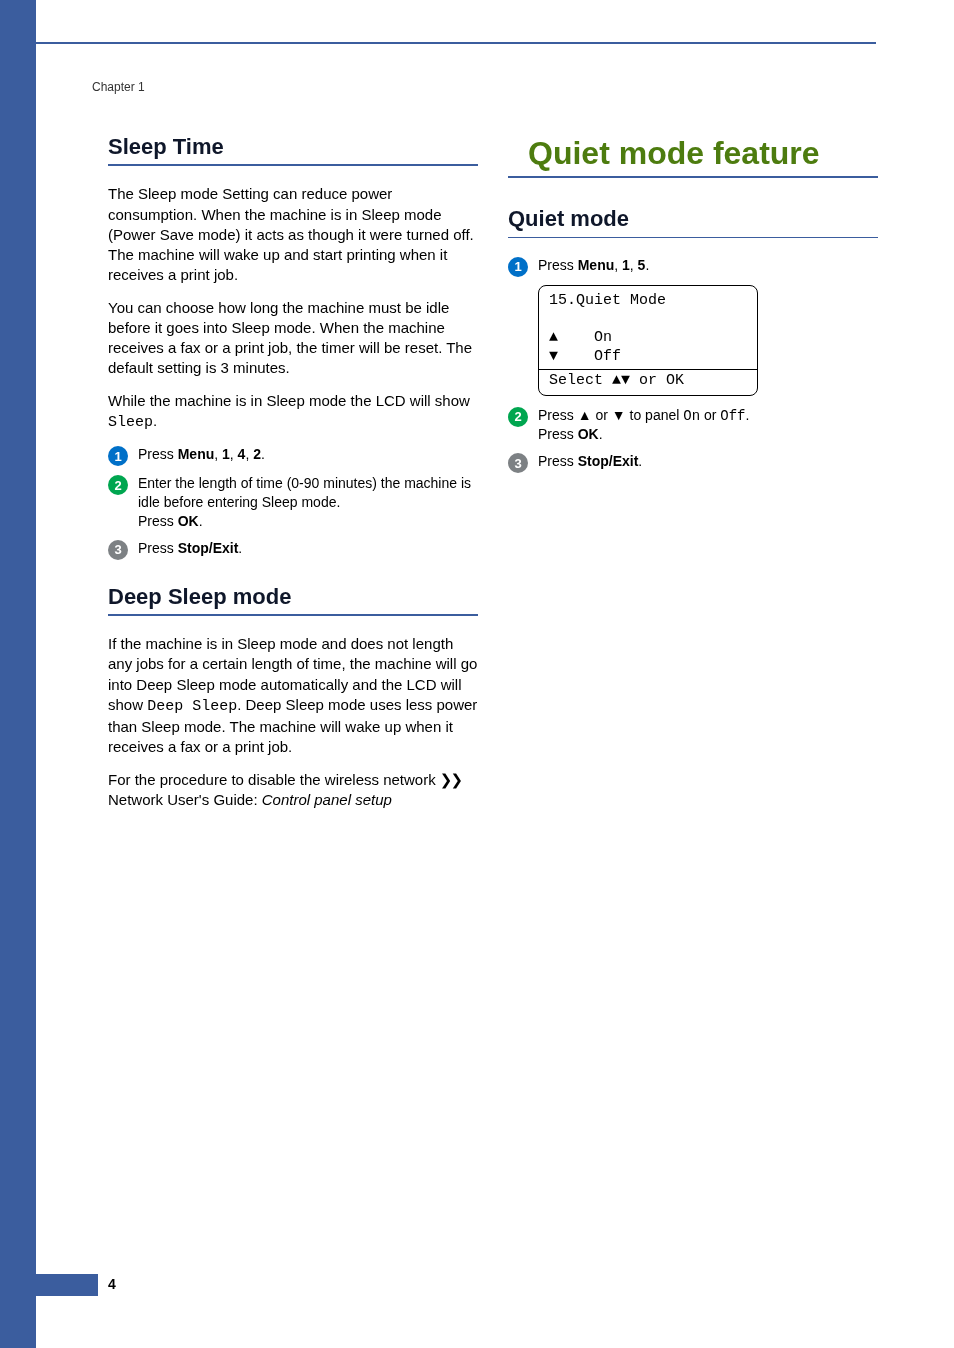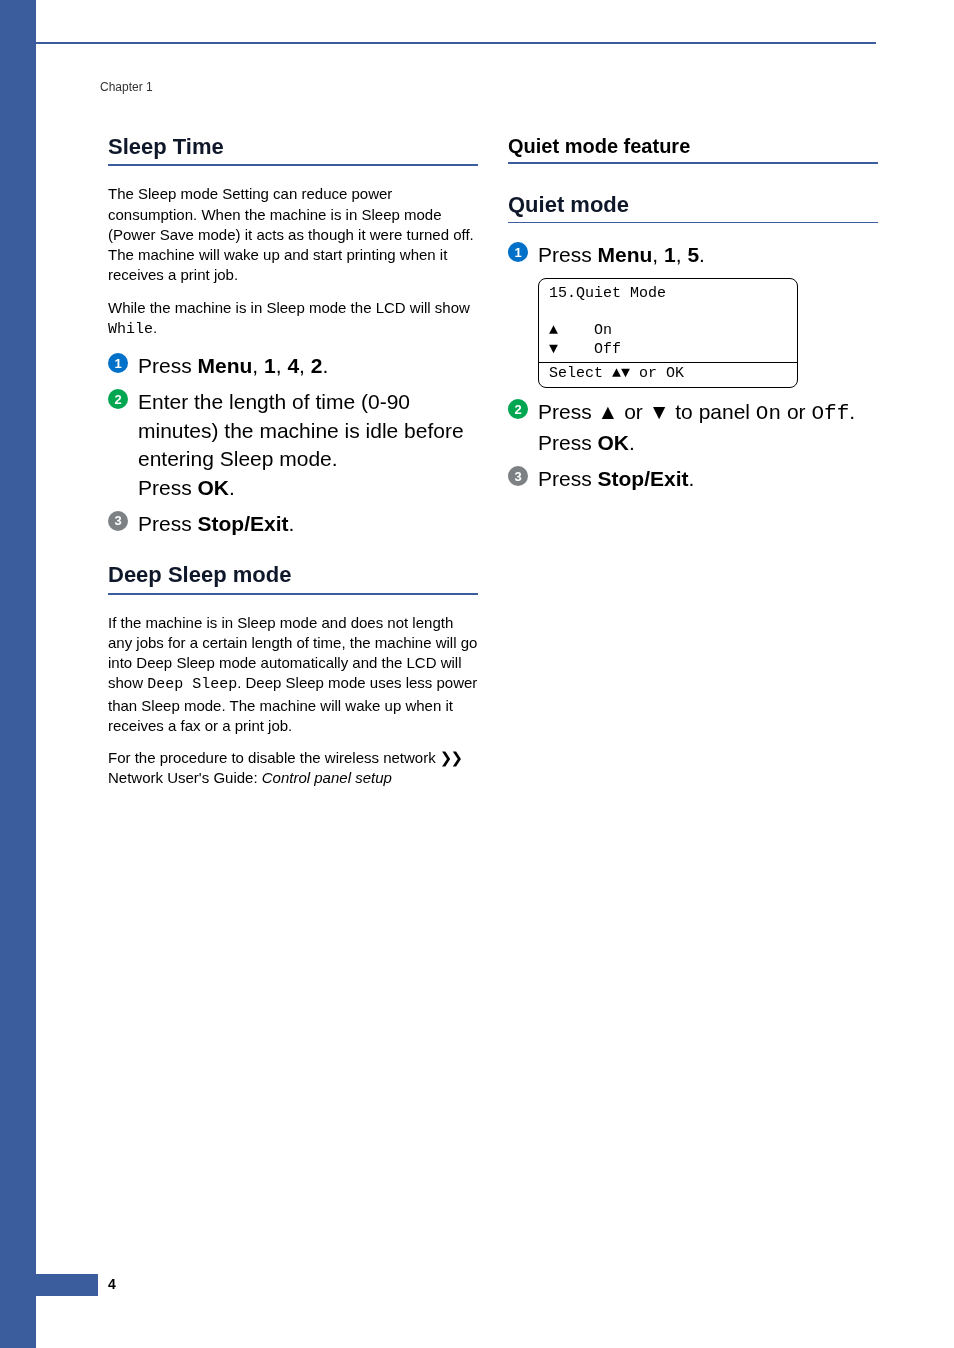--- a/index.html
+++ b/index.html
@@ -27,21 +27,21 @@
     .top-rule {
       position: absolute;
       left: 36px;
       top: 42px;
       right: 78px;
       height: 2px;
       background: #3b5d9e;
     }
     .chapter-label {
       position: absolute;
-      left: 100px;
+      left: 92px;
       top: 80px;
       font-size: 12px;
       color: #333;
     }
     .page-content {
       position: absolute;
       left: 108px;
       top: 134px;
       right: 78px;
       display: flex;
@@ -53,25 +53,26 @@
     }
     .col-left {
       width: 370px;
       flex: none;
     }
     .col-right {
       width: 370px;
       flex: none;
     }
     h1.section-title {
-      font-size: 20px;
-      font-weight: bold;
-      color: #000000;
+      font-size: 32px;
+      font-weight: bold;
+      color: #4d7c0f;
       margin-bottom: 4px;
       line-height: 1.2;
+      margin-left: 20px;
     }
     h2.subsection-title {
       font-size: 22px;
       font-weight: bold;
       color: #0f172a;
       margin-bottom: 4px;
       line-height: 1.2;
     }
     .title-rule {
       height: 2px;
@@ -110,32 +111,32 @@
       display: flex;
       align-items: center;
       justify-content: center;
       margin-right: 10px;
       margin-top: 1px;
     }
     .step-num-1 { background: #0070c8; }
     .step-num-2 { background: #00a650; }
     .step-num-3 { background: #7d8184; }
     .step-text {
-      font-size: 21px;
+      font-size: 14px;
       line-height: 1.35;
     }
     .lcd-box {
       border: 1.5px solid #000;
       border-radius: 8px;
       padding: 6px 10px 4px 10px;
       margin: 0 0 10px 30px;
       font-family: "Courier New", monospace;
       font-size: 15px;
       line-height: 1.25;
-      width: 260px;
+      width: 220px;
       position: relative;
     }
     .lcd-box .divider {
       border-top: 1px solid #000;
       margin: 2px -10px 2px -10px;
     }
     .page-num {
       position: absolute;
       left: 108px;
       bottom: 56px;
@@ -165,22 +166,23 @@
 <div class="chapter-label">Chapter 1</div>
 
 <div class="page-content">
 
   <div class="col col-left">
 
     <h2 class="subsection-title">Sleep Time</h2>
     <div class="title-rule"></div>
 
     <p class="body">The Sleep mode Setting can reduce power consumption. When the machine is in Sleep mode (Power Save mode) it acts as though it were turned off. The machine will wake up and start printing when it receives a print job.</p>
+    <p class="body">You can choose how long the machine must be idle before it goes into Sleep mode. When the machine receives a fax or a print job, the timer will be reset. The default setting is 3 minutes.</p>
     <p class="body">
-      <span>While the machine is in Sleep mode the LCD will show </span><span class="mono">While</span><span>.</span>
+      <span>While the machine is in Sleep mode the LCD will show </span><span class="mono">Sleep</span><span>.</span>
     </p>
 
     <div class="step">
       <div class="step-num step-num-1">1</div>
       <div class="step-text">
         <span>Press </span><b>Menu</b><span>, </span><b>1</b><span>, </span><b>4</b><span>, </span><b>2</b><span>.</span>
       </div>
     </div>
 
 

